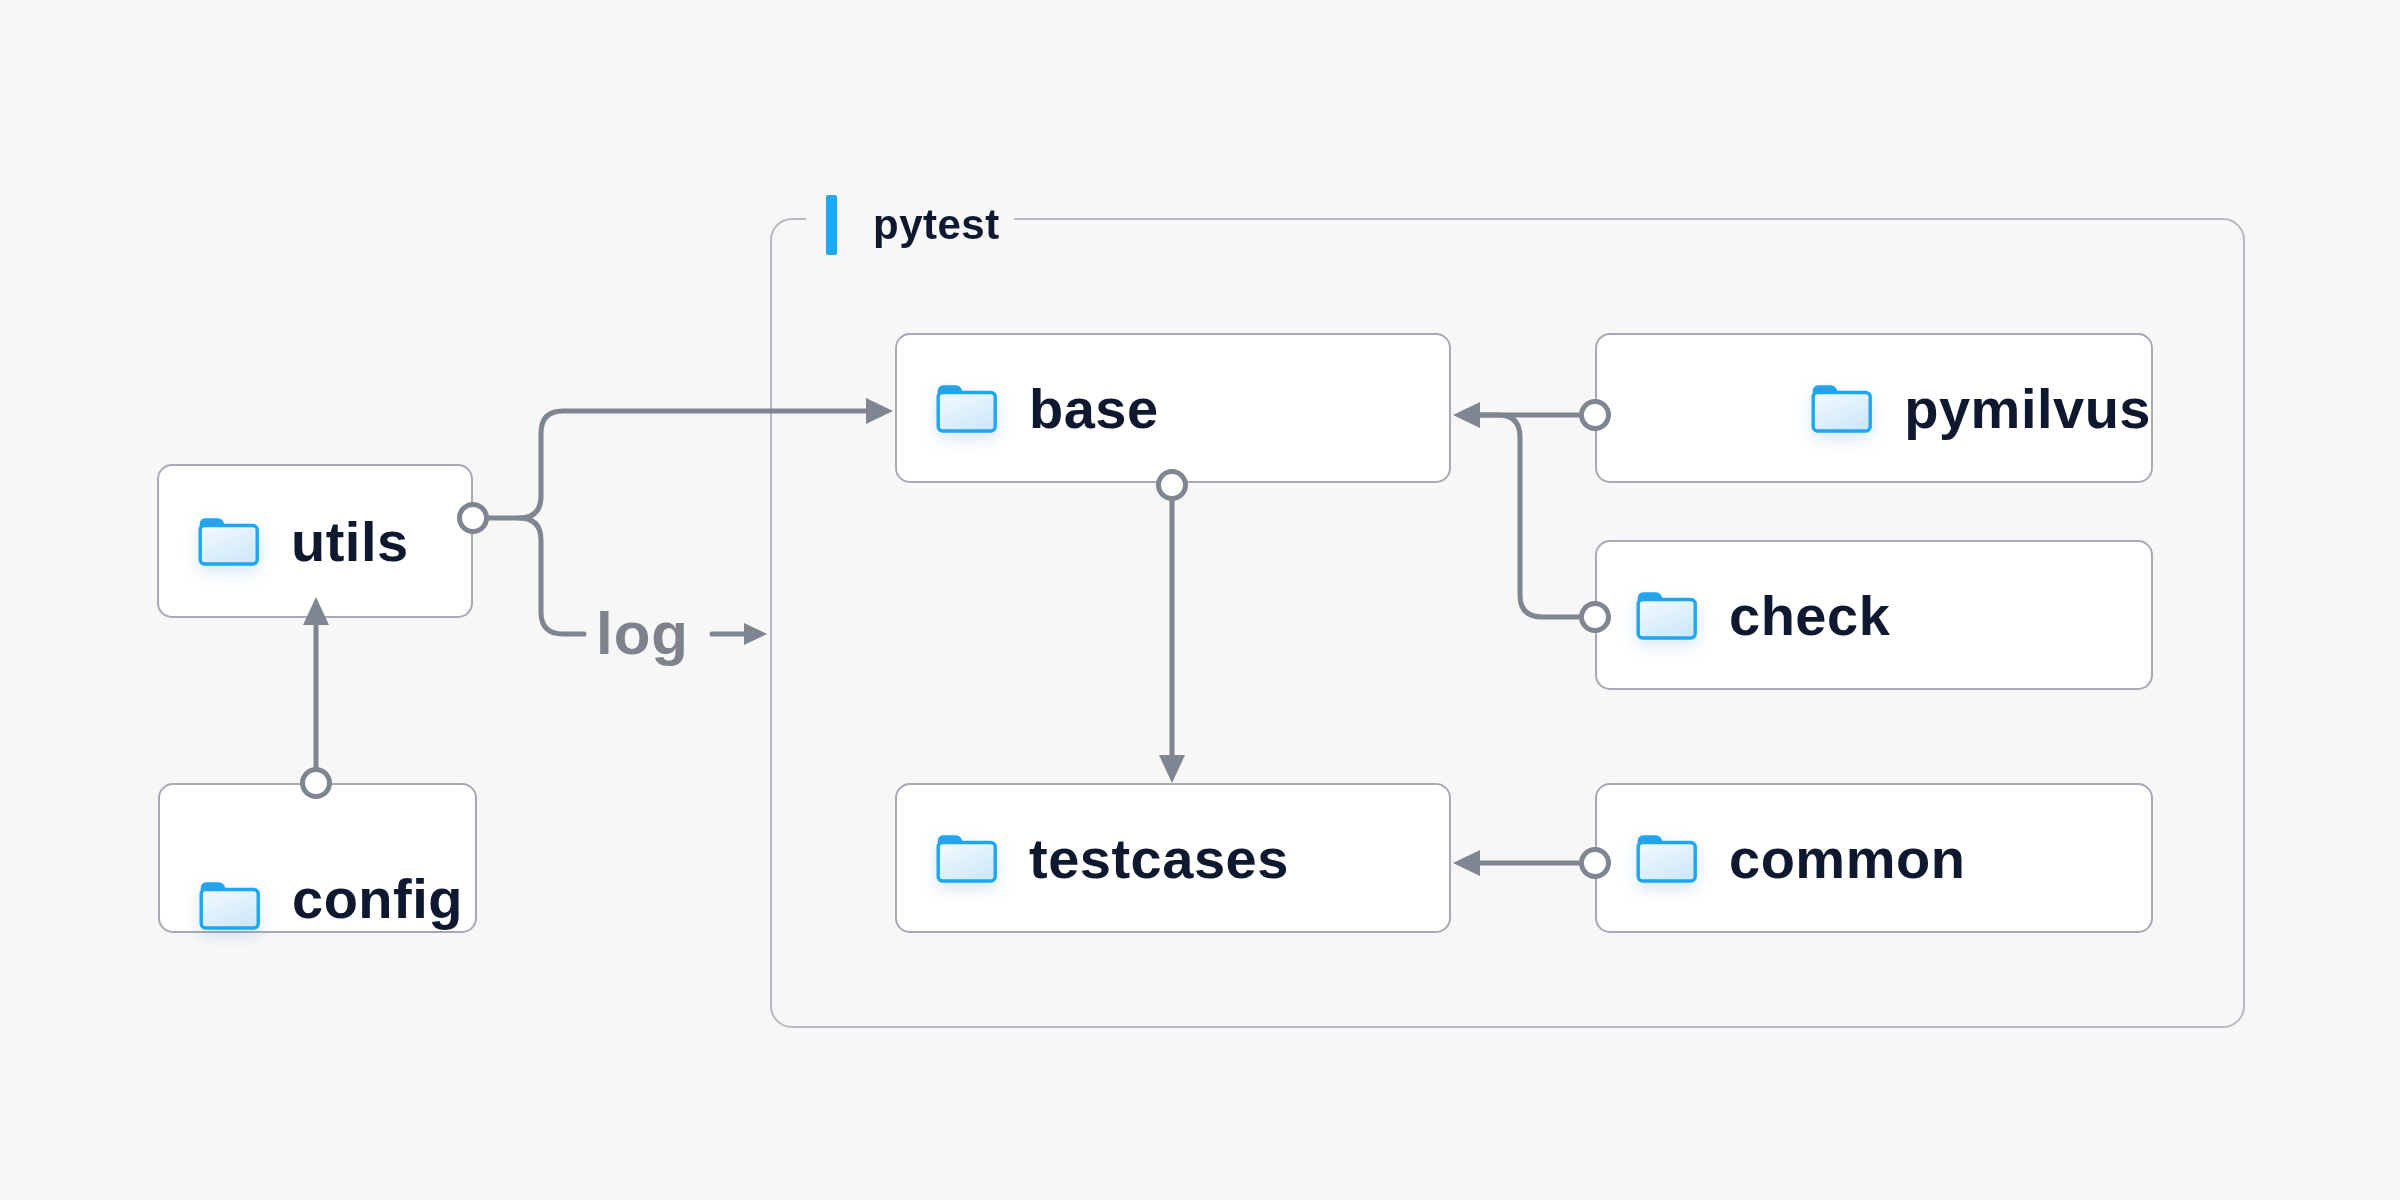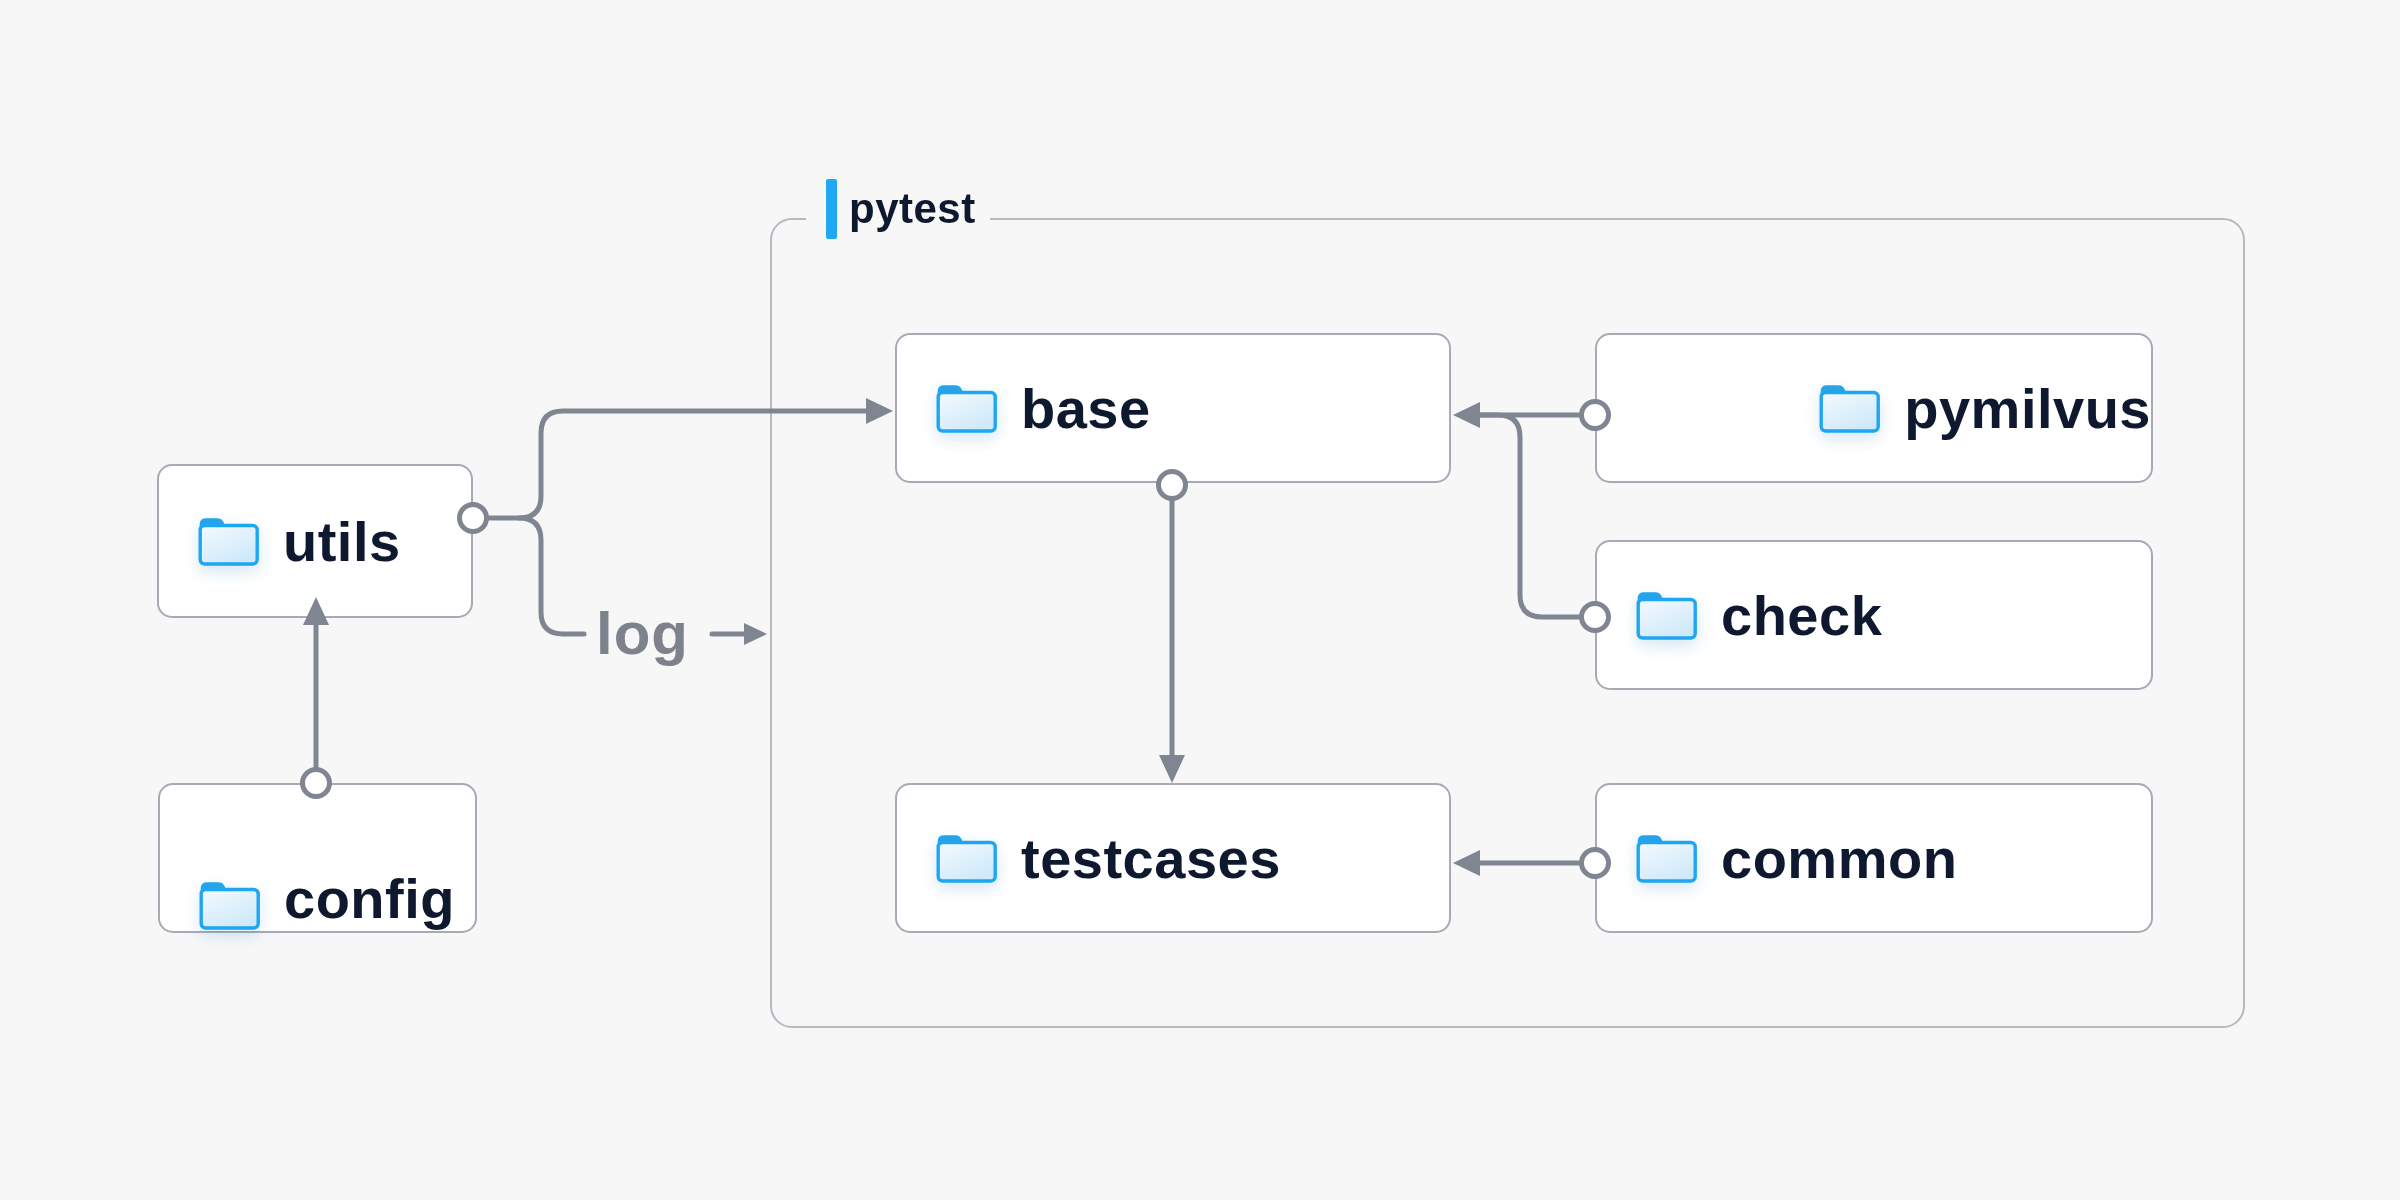--- a/index.html
+++ b/index.html
@@ -36,25 +36,25 @@
     width: 1475px;
     height: 810px;
     border: 2px solid var(--container-border);
     border-radius: 22px;
     background: transparent;
     box-sizing: border-box;
   }
   .group-label {
     position: absolute;
     left: 806px;
-    top: 176px;
+    top: 192px;
     height: 66px;
     display: flex;
     align-items: center;
-    gap: 12px;
+    gap: 36px;
     background: var(--background);
     padding: 0 14px 0 20px;
     z-index: 3;
   }
   .group-label .accent-bar {
     width: 11px;
     height: 60px;
     border-radius: 2px;
     background: var(--accent-blue);
   }
@@ -66,21 +66,21 @@
   }
   .node {
     position: absolute;
     box-sizing: border-box;
     background: var(--node-fill);
     border: 2px solid var(--node-border);
     border-radius: 15px;
     display: flex;
     align-items: center;
     padding-left: 38px;
-    gap: 22px;
+    gap: 30px;
     z-index: 2;
   }
   .node .nlabel {
     font-size: 56px;
     font-weight: 700;
     letter-spacing: 0.5px;
     color: var(--label-text);
     white-space: nowrap;
   }
   .folder {

